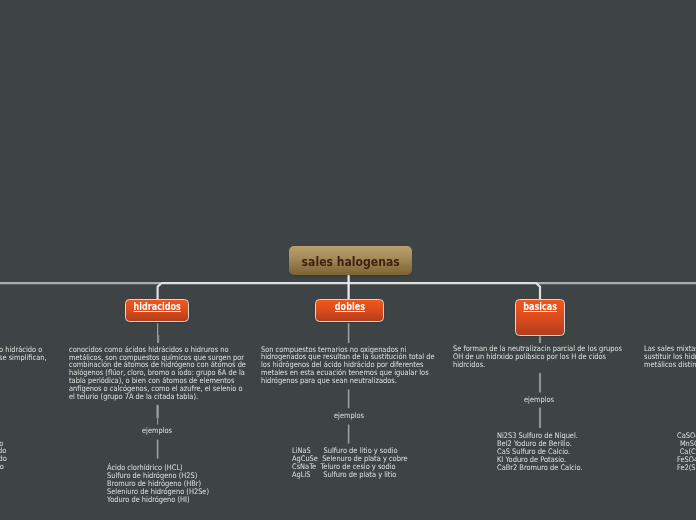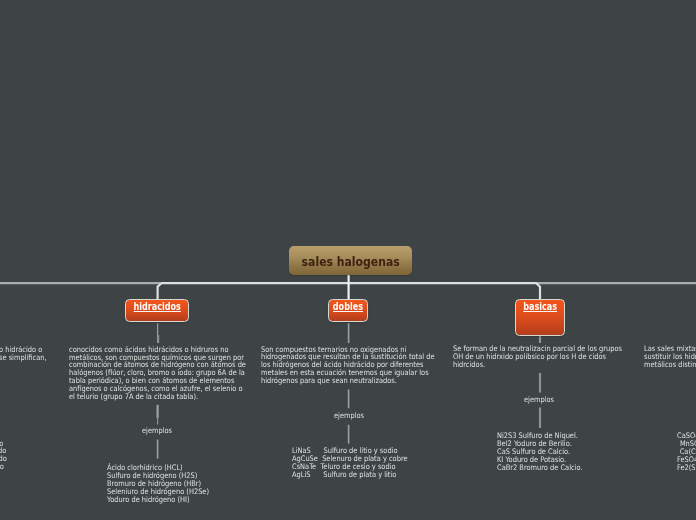--- a/index.html
+++ b/index.html
@@ -58,21 +58,21 @@
     <path d="M540 407.5 V427.9" stroke="#8b9392" stroke-width="2.2" fill="none"></path>
   </svg>
 
   <div class="node central" style="left:288.7px;top:246px;width:123px;height:29px;">
     <span>sales halogenas</span>
   </div>
 
   <div class="node branch" style="left:125px;top:299.2px;width:64.4px;height:22.9px;">
     <span>hidracidos</span>
   </div>
-  <div class="node branch" style="left:328px;top:299.1px;width:40px;height:22.8px;">
+  <div class="node branch" style="left:315px;top:299.1px;width:69px;height:22.8px;">
     <span>dobles</span>
   </div>
   <div class="node branch" style="left:515px;top:299.4px;width:50.4px;height:37px;">
     <span>basicas</span>
   </div>
 
   <div class="txt" style="left:69px;top:345.6px;">conocidos como ácidos hidrácidos o hidruros no
 metálicos, son compuestos químicos que surgen por
 combinación de átomos de hidrógeno con átomos de
 halógenos (flúor, cloro, bromo o iodo: grupo 6A de la

